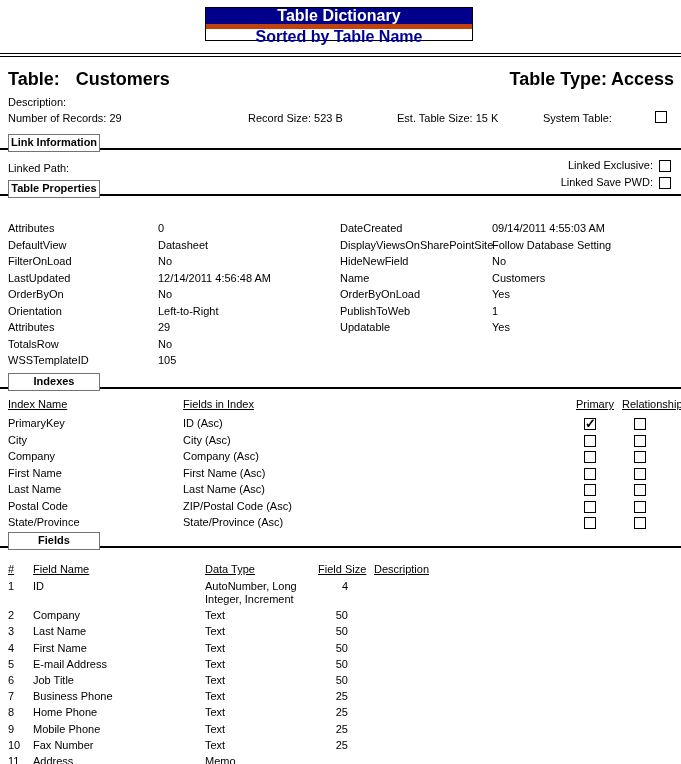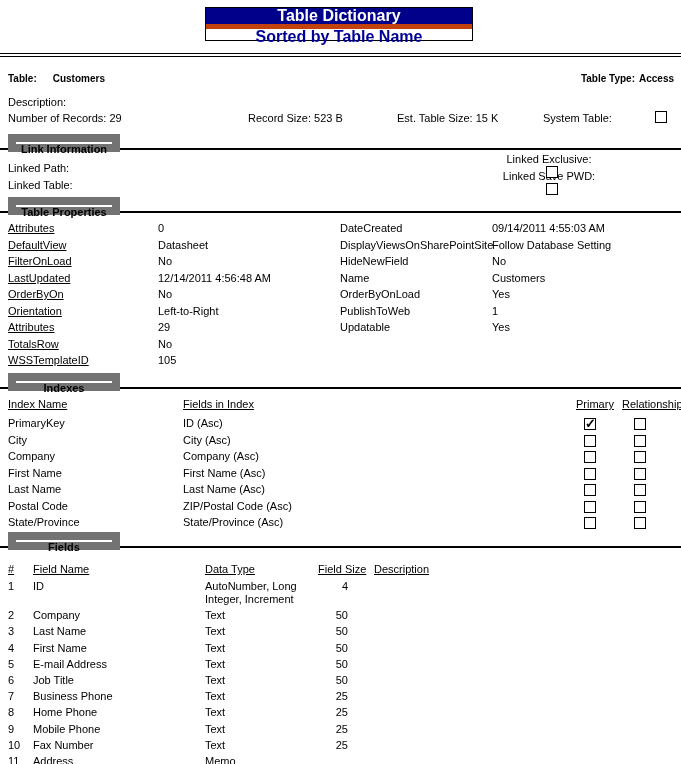--- a/index.html
+++ b/index.html
@@ -10,47 +10,47 @@
     font-family:"Liberation Sans", sans-serif; font-size:11px; line-height:13px;
   }
   .abs { position:absolute; }
 
   
   .brand { left:8px; top:8px; font-weight:bold; color:#000099; font-size:11.5px; line-height:17px; }
   .dict-box { left:205px; top:7px; width:268px; border:1px solid #000; text-align:center; font-weight:bold; font-size:16px; }
   .dict-title { background:#00008B; color:#fff; height:16px; line-height:16px; }
   .dict-sub { background:#fff; color:#000099; height:16px; line-height:16px; border-top:5px solid #c2410c; }
   .rule-double { left:0; top:53px; width:681px; height:4px; border-top:1px solid #000; border-bottom:1px solid #000; }
-  .title-row { left:8px; top:72px; width:666px; display:flex; justify-content:space-between; font-weight:bold; font-size:10px; line-height:14px; }
+  .title-row { left:8px; top:72px; width:666px; display:flex; justify-content:space-between; font-weight:bold; font-size:18px; line-height:14px; }
   .tname { margin-left:16px; }
   .tval { margin-left:4px; }
 
   
   .desc { left:8px; top:96px; }
   .rec-row { left:0; top:112px; width:681px; height:14px; }
   .rec-1 { left:8px; } .rec-2 { left:248px; } .rec-3 { left:397px; } .rec-4 { left:543px; }
 
   
   .cb { width:12px; height:12px; border:1px solid #000; display:inline-block; background:#fff; position:relative; flex:none; }
   .cb.checked::after { content:"\2713"; position:absolute; left:0; top:-2px; font-size:13px; font-weight:bold; color:#000; }
   .cb-sys { left:655px; top:111px; }
 
   
   .tab-row { left:0; width:681px; height:16px; border-bottom:2px solid #000; }
-  .tab { position:absolute; left:8px; top:0; width:112px; height:18px; border:8px solid #737373; background:#fff; font-weight:bold; text-align:center; line-height:14px; }
-  .tab-link { top:134px; } .tab-props { top:197px; } .tab-idx { top:373px; } .tab-fld { top:532px; }
+  .tab { position:absolute; left:8px; top:0; width:92px; height:18px; border:1px solid #737373; background:#fff; font-weight:bold; text-align:center; line-height:14px; }
+  .tab-link { top:134px; } .tab-props { top:180px; } .tab-idx { top:373px; } .tab-fld { top:532px; }
 
   
   .link-left { left:8px; top:160px; line-height:17px; }
   .link-right { left:433px; top:157px; width:238px; }
-  .lr-row { display:flex; align-items:center; justify-content:center; height:17px;flex-direction:column; }
+  .lr-row { display:flex; align-items:center; justify-content:flex-end; height:17px; }
   .lr-row .lbl { margin-right:6px; }
 
   
-  .props-left  { left:8px;  top:222px; width:330px;text-decoration:underline; }
+  .props-left  { left:8px;  top:222px; width:330px; }
   .props-right { left:340px; top:222px; width:340px; }
   .p-row { position:relative; height:16.5px; white-space:nowrap; }
   .props-left  .p-val { position:absolute; left:150px; }
   .props-right .p-val { position:absolute; left:152px; }
 
   
   .idx-head { left:8px; top:398px; width:670px; height:14px; }
   .idx-head span { position:absolute; text-decoration:underline; }
   .ih-name { left:0; } .ih-fields { left:175px; } .ih-primary { left:568px; } .ih-rel { left:614px; }
   .idx-rows { left:8px; top:417px; width:670px; }

